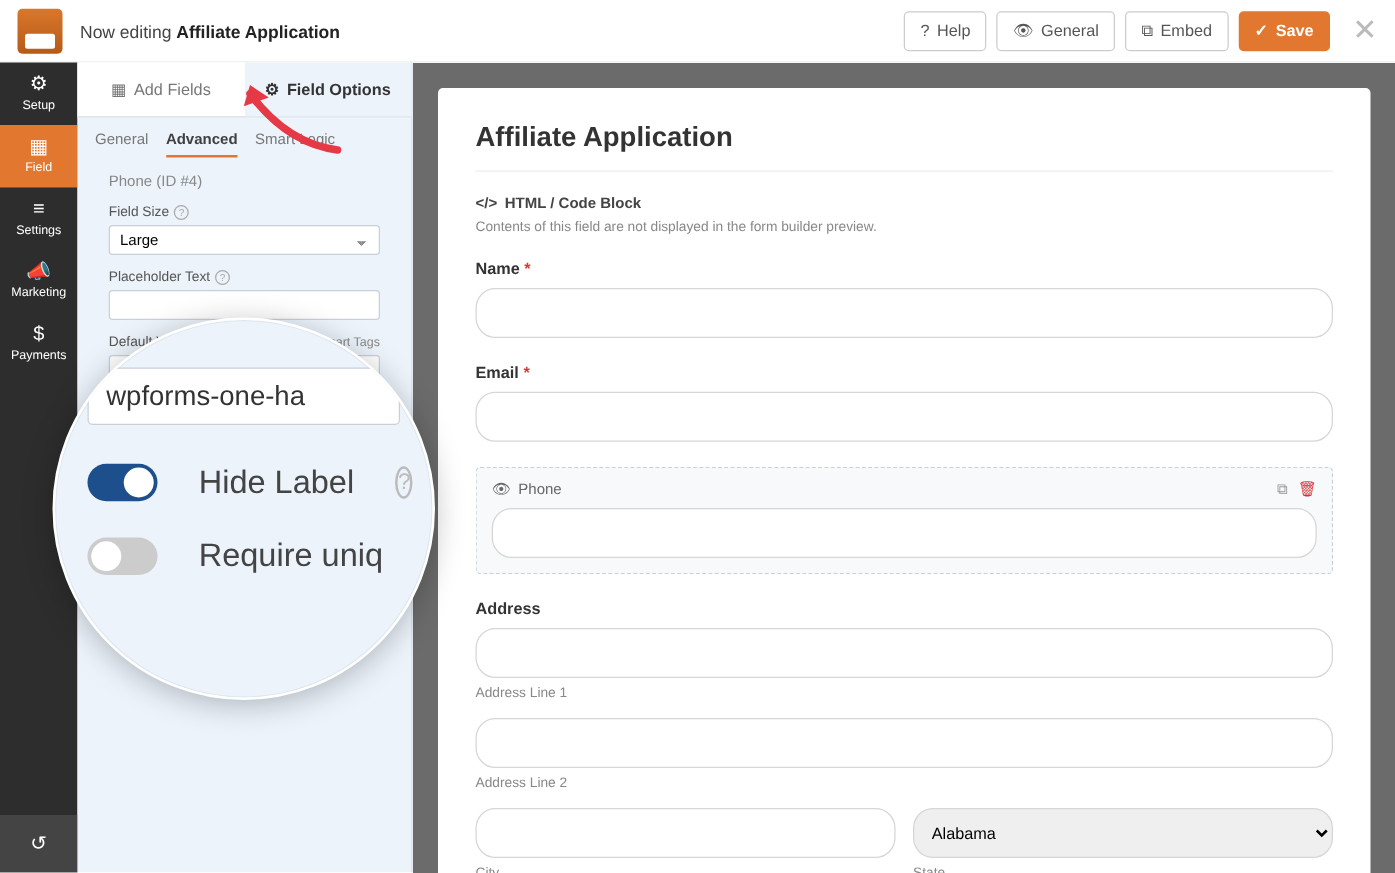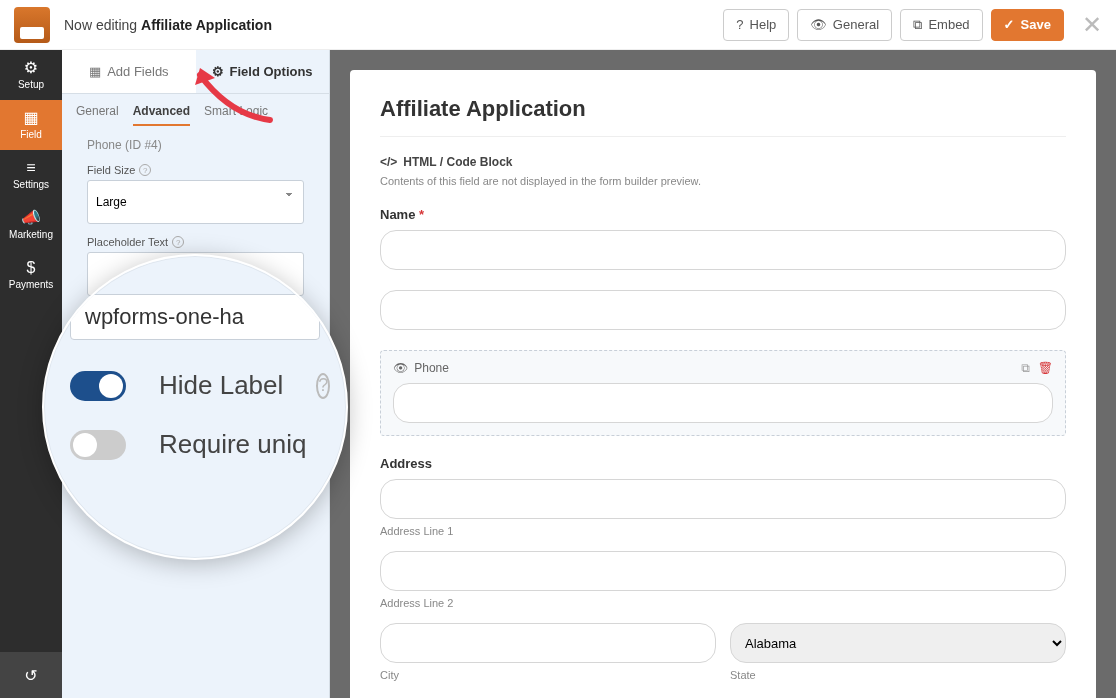--- a/index.html
+++ b/index.html
@@ -30,21 +30,21 @@
   .ptab.active { background:#ecf3fb; color:#333; font-weight:600; }
   .panel-subtabs { display:flex; gap:14px; padding:10px 14px 0 14px; font-size:12px; }
   .stab { color:#777; padding-bottom:6px; cursor:pointer; }
   .stab.active { color:#404040; border-bottom:2px solid #e27730; font-weight:600; }
   .panel-body { padding:12px 25px; }
   .field-id { font-size:12px; font-weight:700; color:#333; margin-bottom:12px; }
   .field-id span { font-weight:400; color:#888; }
   .fopt-label { font-size:11px; color:#555; margin-bottom:4px; display:flex; align-items:center; gap:4px; }
   .qmark { width:12px; height:12px; border-radius:50%; border:1px solid #aaa; display:inline-flex; align-items:center; justify-content:center; font-size:8px; color:#aaa; }
   .smart-tags { margin-left:auto; font-size:10px; color:#888; }
-  .ctrl { width:100%; height:44px; border:1px solid #c8d0d9; border-radius:3px; background:#fff; padding:0 8px; font-size:12px; margin-bottom:12px; }
+  .ctrl { width:100%; height:24px; border:1px solid #c8d0d9; border-radius:3px; background:#fff; padding:0 8px; font-size:12px; margin-bottom:12px; }
   select.ctrl { appearance:none; background-image:linear-gradient(45deg,transparent 50%,#888 50%),linear-gradient(135deg,#888 50%,transparent 50%); background-position:calc(100% - 14px) 12px,calc(100% - 10px) 12px; background-size:4px 4px,4px 4px; background-repeat:no-repeat; }
 
   
   .canvas-wrap { position:absolute; top:50px; left:330px; right:0; bottom:0; background:#6b6b6b; padding:20px 20px 0 20px; overflow:auto; }
   .canvas { background:#fff; border-radius:4px; padding:26px 30px 40px 30px; min-height:900px; }
   .form-title { font-size:22px; font-weight:700; color:#333; padding-bottom:14px; border-bottom:1px solid #eee; margin-bottom:18px; }
   .code-block-hint { font-size:12px; color:#444; font-weight:600; display:flex; align-items:center; gap:6px; }
   .code-block-sub { font-size:11px; color:#888; margin-top:6px; margin-bottom:20px; }
   .flabel { font-size:13px; font-weight:600; color:#333; margin-bottom:8px; display:block; }
   .flabel .req { color:#d63638; }
@@ -180,20 +180,21 @@
 
     <div class="code-block-hint">
       <span>&lt;/&gt;</span>
       <span>HTML / Code Block</span>
     </div>
     <div class="code-block-sub">Contents of this field are not displayed in the form builder preview.</div>
 
     <label class="flabel"><span>Name</span> <span class="req">*</span></label>
     <input class="finput" style="">
 
+    <label class="flabel"><span>Email</span> <span class="req">*</span></label>
     <input class="finput" style="">
 
     <div class="phone-block">
       <div class="phone-head">
         <span>👁</span>
         <span>Phone</span>
         <span class="actions">
           <span>⧉</span>
           <span class="del">🗑</span>
         </span>

